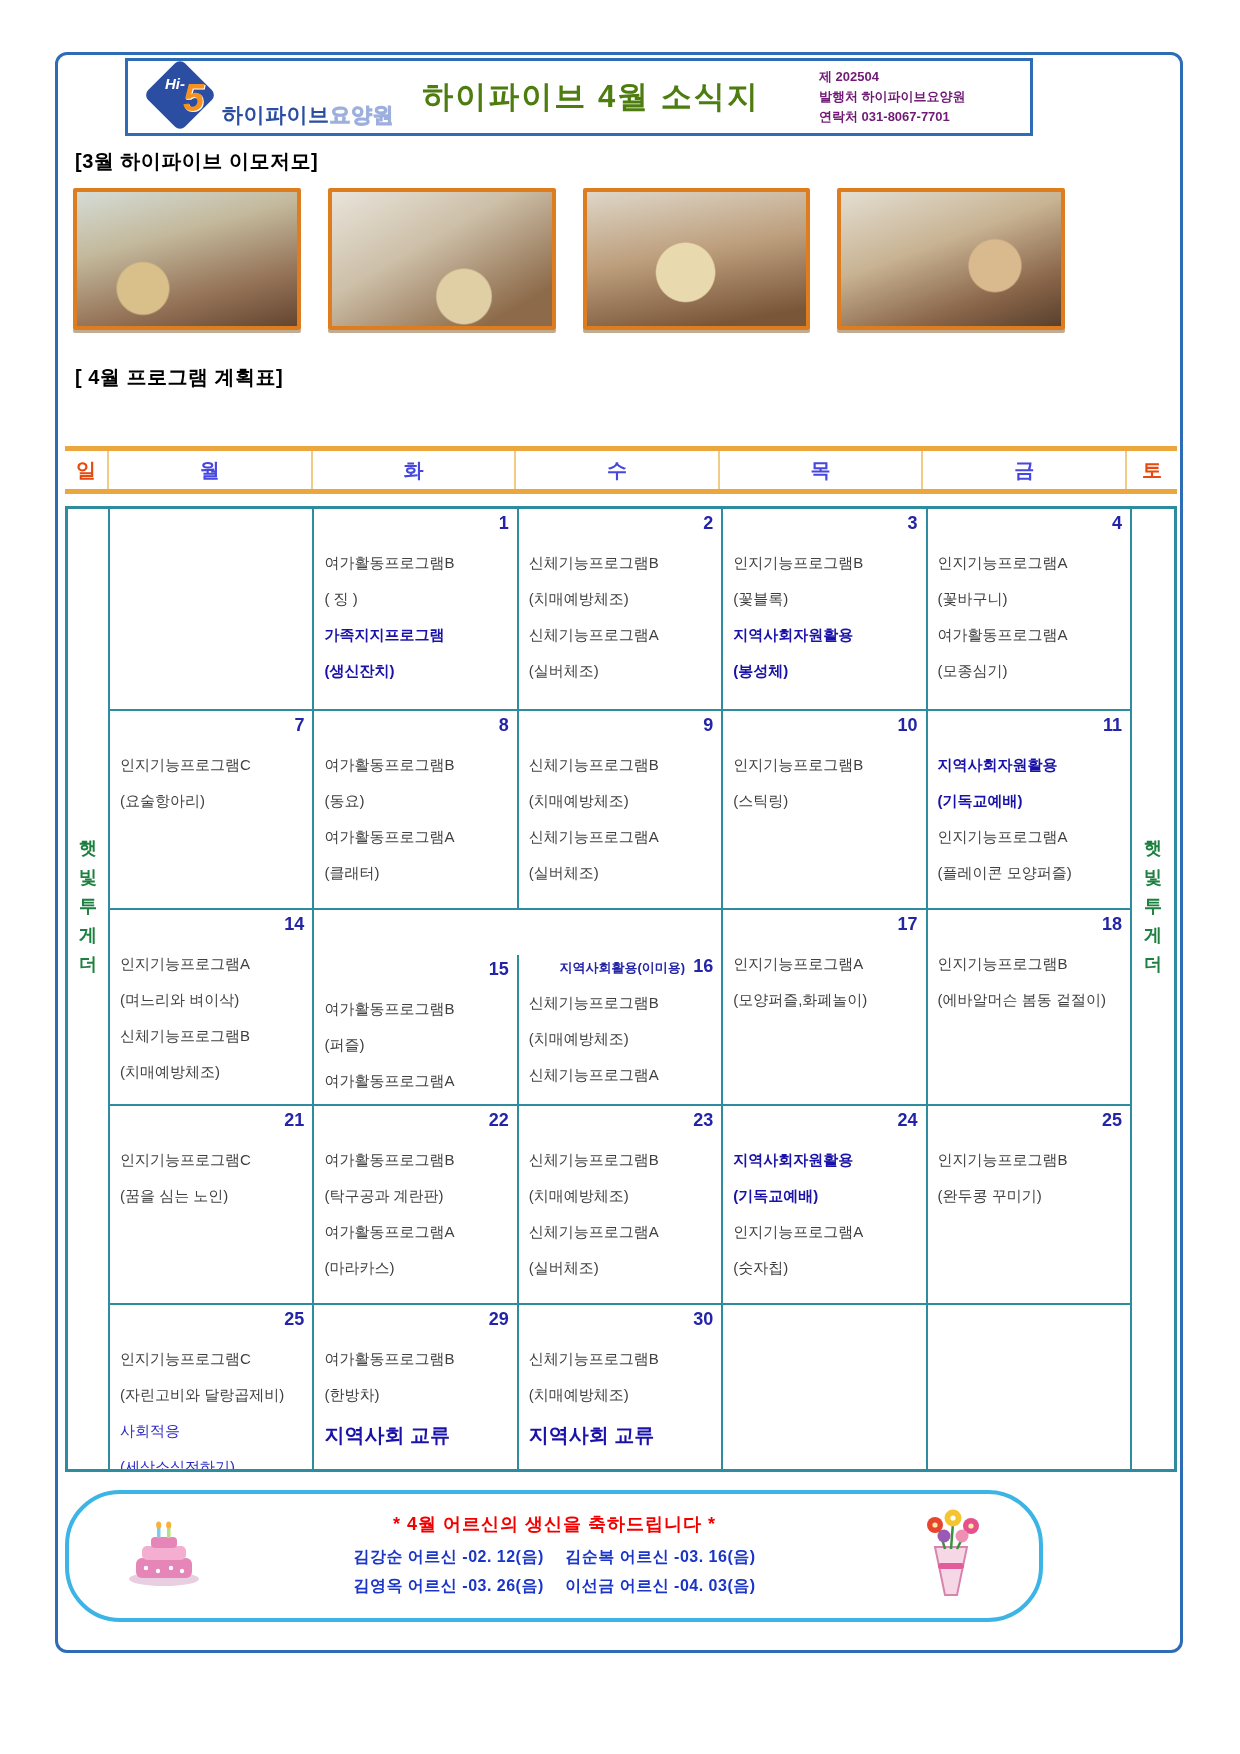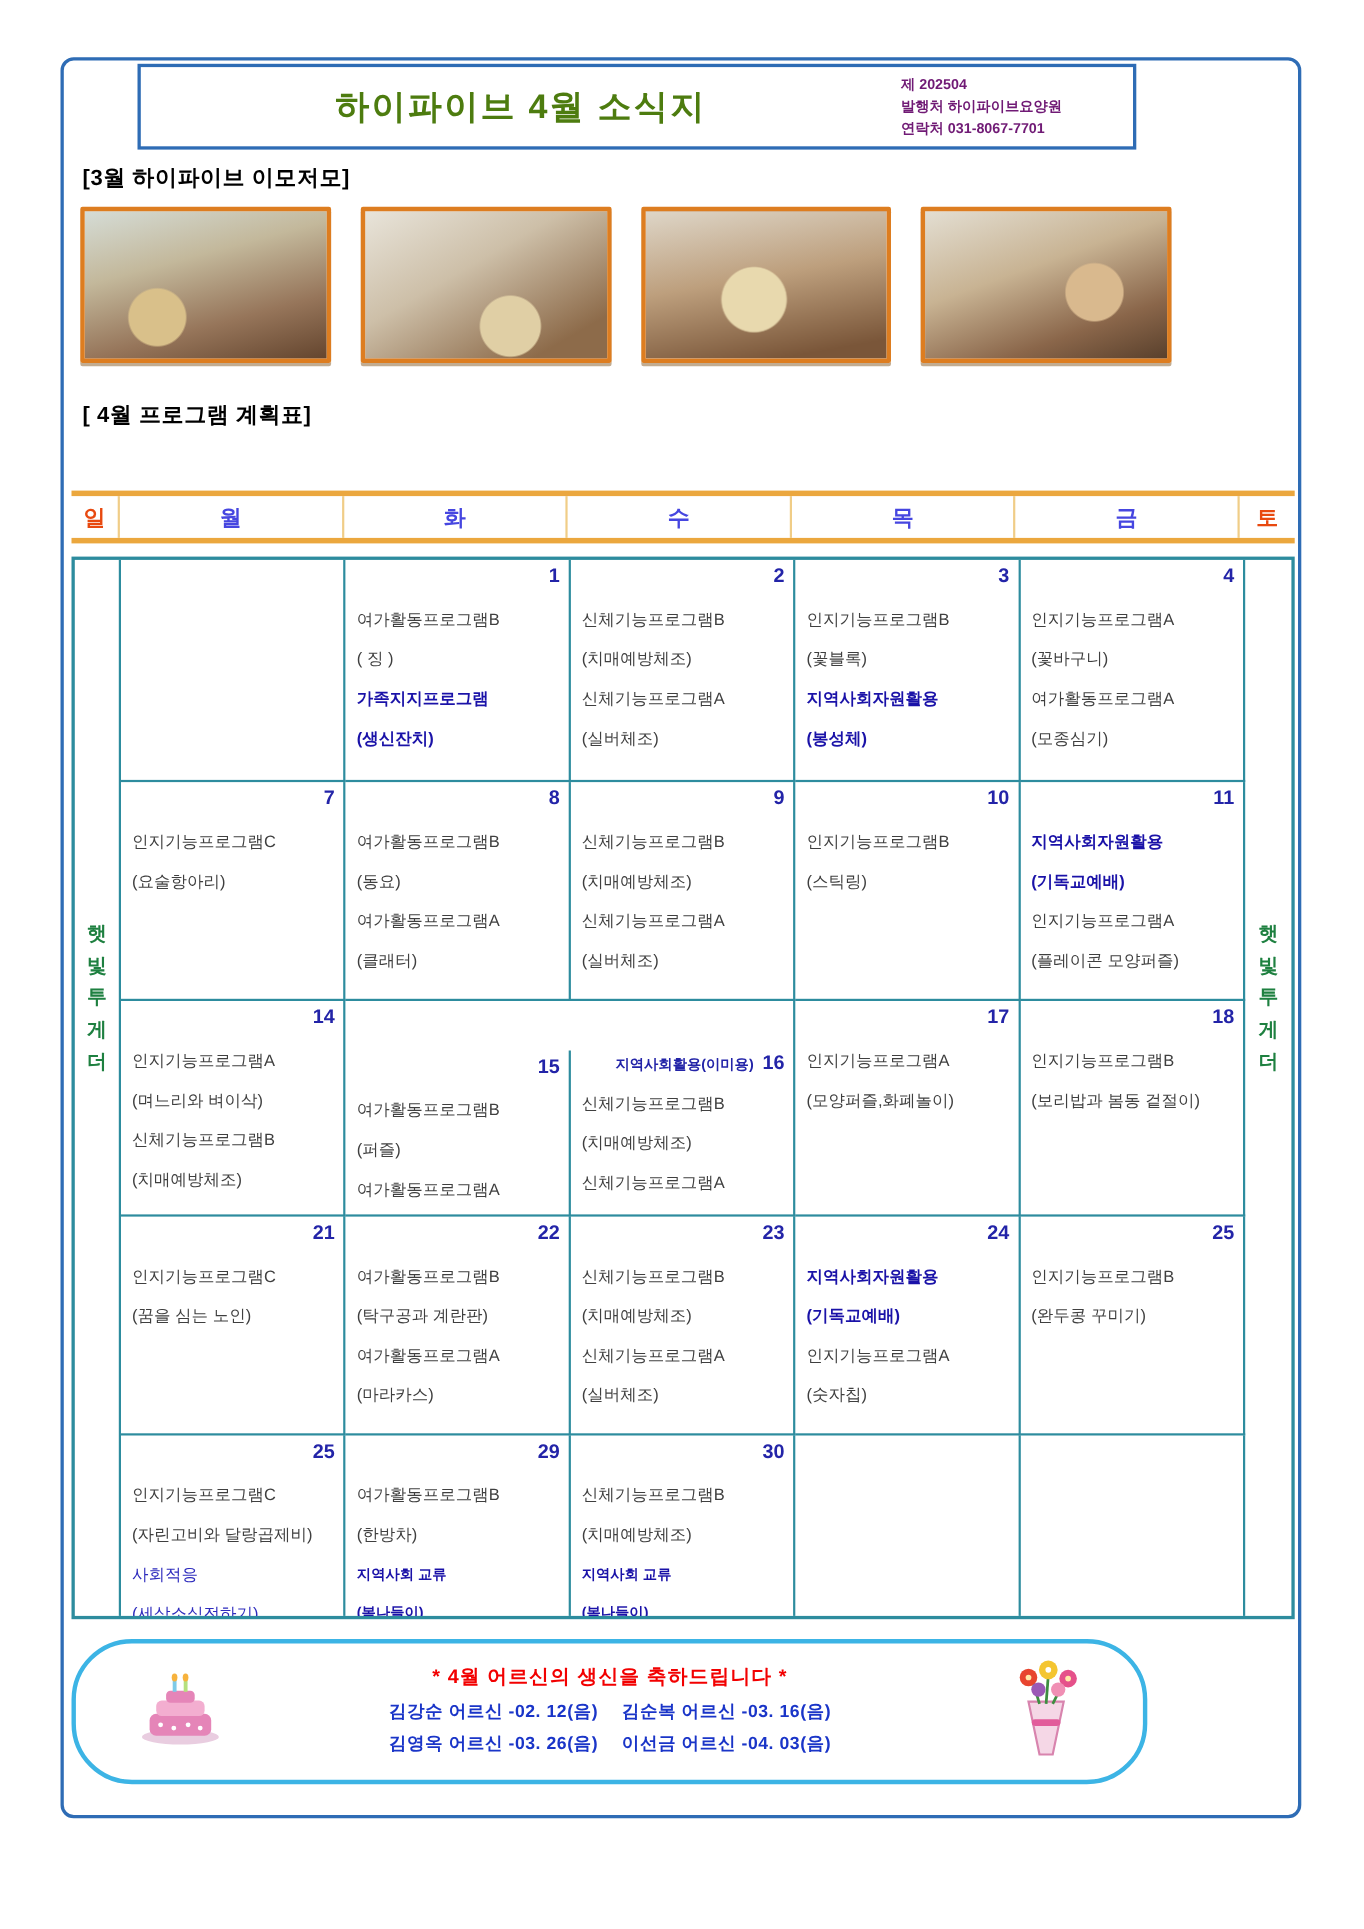--- a/index.html
+++ b/index.html
@@ -78,21 +78,21 @@
   .side-col.left { border-right:2px solid #2d8c9e; }
   .side-text { writing-mode:vertical-rl; text-orientation:upright; color:#1e8040;
     font-weight:900; font-size:18px; letter-spacing:11px; transform:translateY(-90px); }
   .num-row { display:flex; justify-content:flex-end; align-items:baseline; gap:8px;
     min-height:24px; padding-top:2px; }
   .day-num { font-size:18px; font-weight:bold; color:#2324a8; }
   .cell-note { font-size:13px; font-weight:bold; color:#2324a8; white-space:nowrap;margin-top:45px; }
   .cell-line { font-size:15px; color:#3f3f3f; margin-top:17px; white-space:nowrap; }
   .line-special { color:#1a12a8; font-weight:bold; }
   .line-blue { color:#2d2bbd; }
-  .line-special-large { color:#1a12a8; font-weight:900; font-size:13px; }
+  .line-special-large { color:#1a12a8; font-weight:900; font-size:20px; }
   
   .birthday-box {
     position:absolute; left:65px; top:1490px; width:978px; height:132px;
     border:4px solid #3cb4e5; border-radius:55px; background:#fff;
     display:flex; align-items:center; box-sizing:border-box; z-index:2;
   }
   .cake-wrap { margin-left:55px; flex:none; }
   .bouquet-wrap { margin-right:42px; flex:none; }
   .birthday-text { flex:1; text-align:center; }
   .birthday-title { color:#f20000; font-weight:900; font-size:18px; letter-spacing:1px;
@@ -100,20 +100,26 @@
   .birthday-line { color:#1a35c8; font-weight:900; font-size:16px; line-height:1.8;
     letter-spacing:0.5px; }
 </style>
 </head>
 <body>
 
 <div class="page">
   <div class="outer-border"></div>
 
   <div class="header-box">
+    <div class="logo">
+      <div class="diamond"></div>
+      <span class="logo-hi">Hi-</span>
+      <span class="logo-five">5</span>
+      <span class="logo-name"><span class="bold">하이파이브</span><span class="light">요양원</span></span>
+    </div>
     <div class="header-title">하이파이브 4월 소식지</div>
     <div class="header-info">
       <div>제 202504</div>
       <div>발행처 하이파이브요양원</div>
       <div>연락처 031-8067-7701</div>
     </div>
   </div>
 
   <div class="section-title photos-title">[3월 하이파이브 이모저모]</div>
   <div class="photos-row">
@@ -253,21 +259,21 @@
           <span class="day-num">17</span>
         </div>
         <div class="cell-line line-normal">인지기능프로그램A</div>
         <div class="cell-line line-normal">(모양퍼즐,화폐놀이)</div>
       </div>
       <div class="cal-cell" style="grid-area: 3 / 6;">
         <div class="num-row">
           <span class="day-num">18</span>
         </div>
         <div class="cell-line line-normal">인지기능프로그램B</div>
-        <div class="cell-line line-normal">(보리밥과 봄동 겉절이)</div>
+        <div class="cell-line line-normal">(에바알머슨 봄동 겉절이)</div>
       </div>
       <div class="cal-cell" style="grid-area: 4 / 2;">
         <div class="num-row">
           <span class="day-num">21</span>
         </div>
         <div class="cell-line line-normal">인지기능프로그램C</div>
         <div class="cell-line line-normal">(꿈을 심는 노인)</div>
       </div>
       <div class="cal-cell" style="grid-area: 4 / 3;">
         <div class="num-row">

